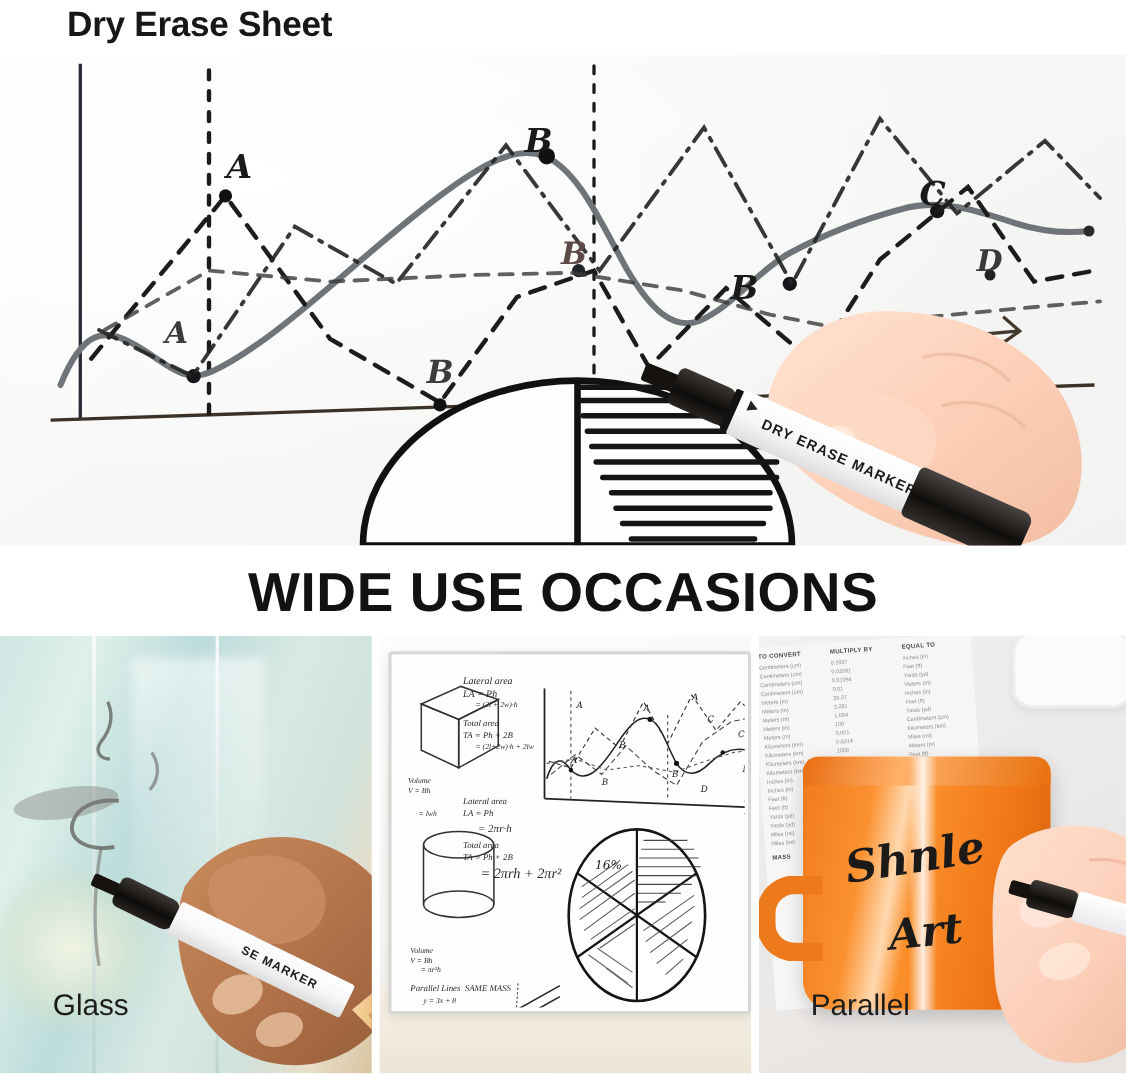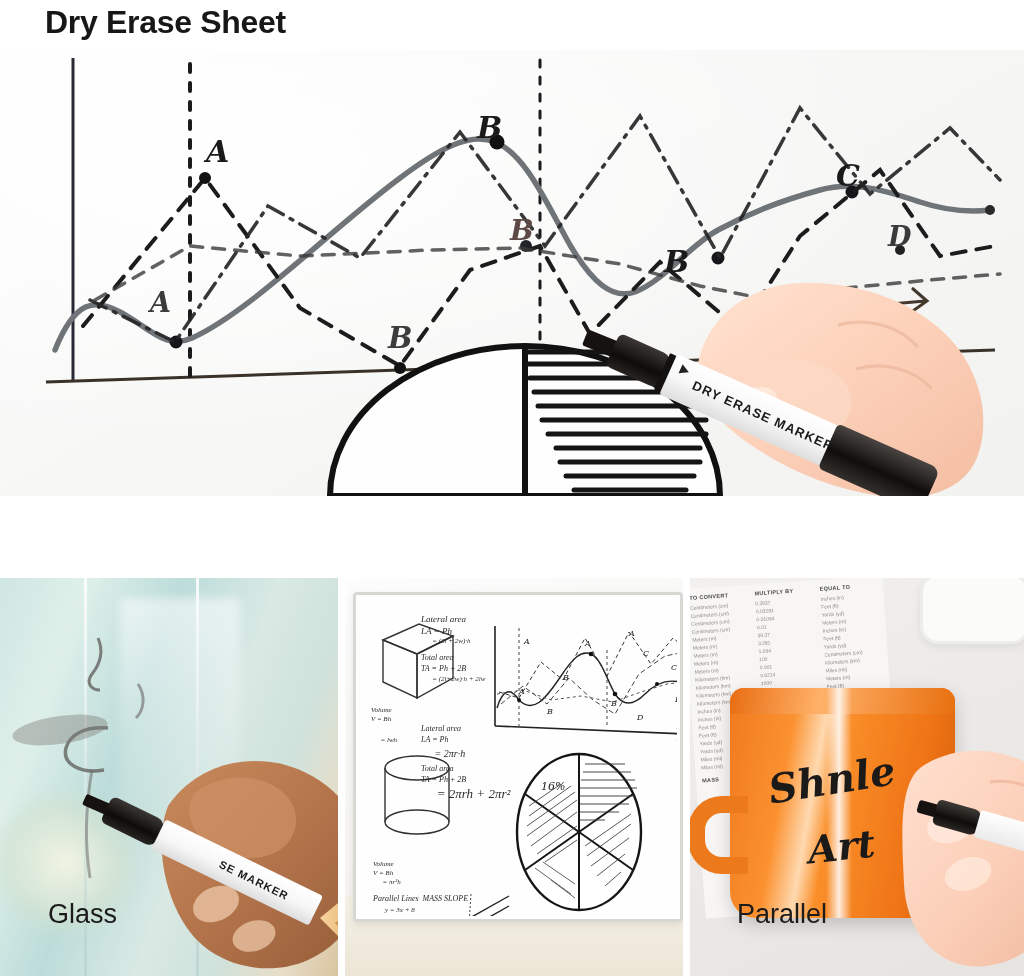--- a/index.html
+++ b/index.html
@@ -2,21 +2,21 @@
 <html><head>
 <meta charset="utf-8">
 <style>
   * { margin:0; padding:0; box-sizing:border-box; }
   html,body { width:1024px; height:976px; background:#ffffff;
               font-family:"Liberation Sans", sans-serif; overflow:hidden; }
 
   .page { position:relative; width:1024px; height:976px; background:#fff; }
 
   
-  .title-bar { position:absolute; left:0; top:0; width:816px; height:50px;padding-left:43px; }
+  .title-bar { position:absolute; left:16px; top:0; width:816px; height:50px;padding-left:43px; }
   .title-text { position:absolute; left:45px; top:4px; font-size:32px;
                 font-weight:bold; color:#171717; letter-spacing:-0.3px; }
 
   
   .hero { position:absolute; left:0; top:50px; width:1024px; height:446px;
           overflow:hidden; background:#fbfbfb; }
   .hero-bg { position:absolute; inset:0;
              background:linear-gradient(150deg,#fdfdfd 0%,#f7f7f6 45%,#f2f2f1 100%); }
   .hero-shade { position:absolute; left:0; top:0; width:1024px; height:446px;
                 background:radial-gradient(ellipse at 22% 25%, rgba(255,255,255,.95) 0%,
@@ -235,20 +235,23 @@
       <div class="pen-tip"></div>
       <div class="pen-cone"></div>
       <div class="pen-ring"></div>
       <div class="pen-body"></div>
       <div class="pen-mark"></div>
       <div class="pen-label">DRY ERASE MARKER</div>
       <div class="pen-cap"></div>
     </div>
   </div>
 
+  <div class="headline">
+    <div class="headline-text">WIDE USE OCCASIONS</div>
+  </div>
 
   <div class="panels">
 
     <div class="panel glass">
       <div class="glass-bg"></div>
       <div class="glass-blur2"></div>
       <div class="glass-blur1"></div>
       <div class="glass-pane-line" style="left:84px"></div>
       <div class="glass-pane-line" style="left:196px"></div>
       <svg class="glass-scrawl" width="338" height="398">
@@ -327,21 +330,21 @@
           <div class="board-txt" style="left:62px; top:66px; font-size:8px"><span>TA = Ph + 2B</span></div>
           <div class="board-txt" style="left:68px; top:77px; font-size:7px"><span>   = (2l+2w)·h + 2lw</span></div>
 
           <div class="board-txt" style="left:62px; top:126px; font-size:8px"><span>Lateral area</span></div>
           <div class="board-txt" style="left:62px; top:137px; font-size:8px"><span>LA = Ph</span></div>
           <div class="board-txt" style="left:68px; top:150px; font-size:10px"><span>   = 2πr·h</span></div>
           <div class="board-txt" style="left:62px; top:166px; font-size:8px"><span>Total area</span></div>
           <div class="board-txt" style="left:62px; top:177px; font-size:8px"><span>TA = Ph + 2B</span></div>
           <div class="board-txt" style="left:68px; top:188px; font-size:13px"><span>   = 2πrh + 2πr²</span></div>
 
-          <div class="board-txt" style="left:14px; top:296px; font-size:8px"><span>Parallel Lines  MASS SLOPE</span></div>
+          <div class="board-txt" style="left:14px; top:296px; font-size:8px"><span>Parallel Lines  SAME MASS</span></div>
           <div class="board-txt" style="left:26px; top:308px; font-size:7px"><span>y = 3x + 8</span></div>
 
           <svg width="80" height="70" style="position:absolute;left:78px;top:292px">
             <line x1="6" y1="40" x2="74" y2="34" stroke="#444" stroke-width="1" stroke-dasharray="2 2"></line>
             <line x1="34" y1="4" x2="30" y2="66" stroke="#444" stroke-width="1" stroke-dasharray="2 2"></line>
             <line x1="8" y1="52" x2="72" y2="16" stroke="#222" stroke-width="1.4"></line>
             <line x1="8" y1="42" x2="72" y2="6" stroke="#222" stroke-width="1.4"></line>
           </svg>
 
           <svg width="200" height="125" style="position:absolute;left:130px;top:24px">

